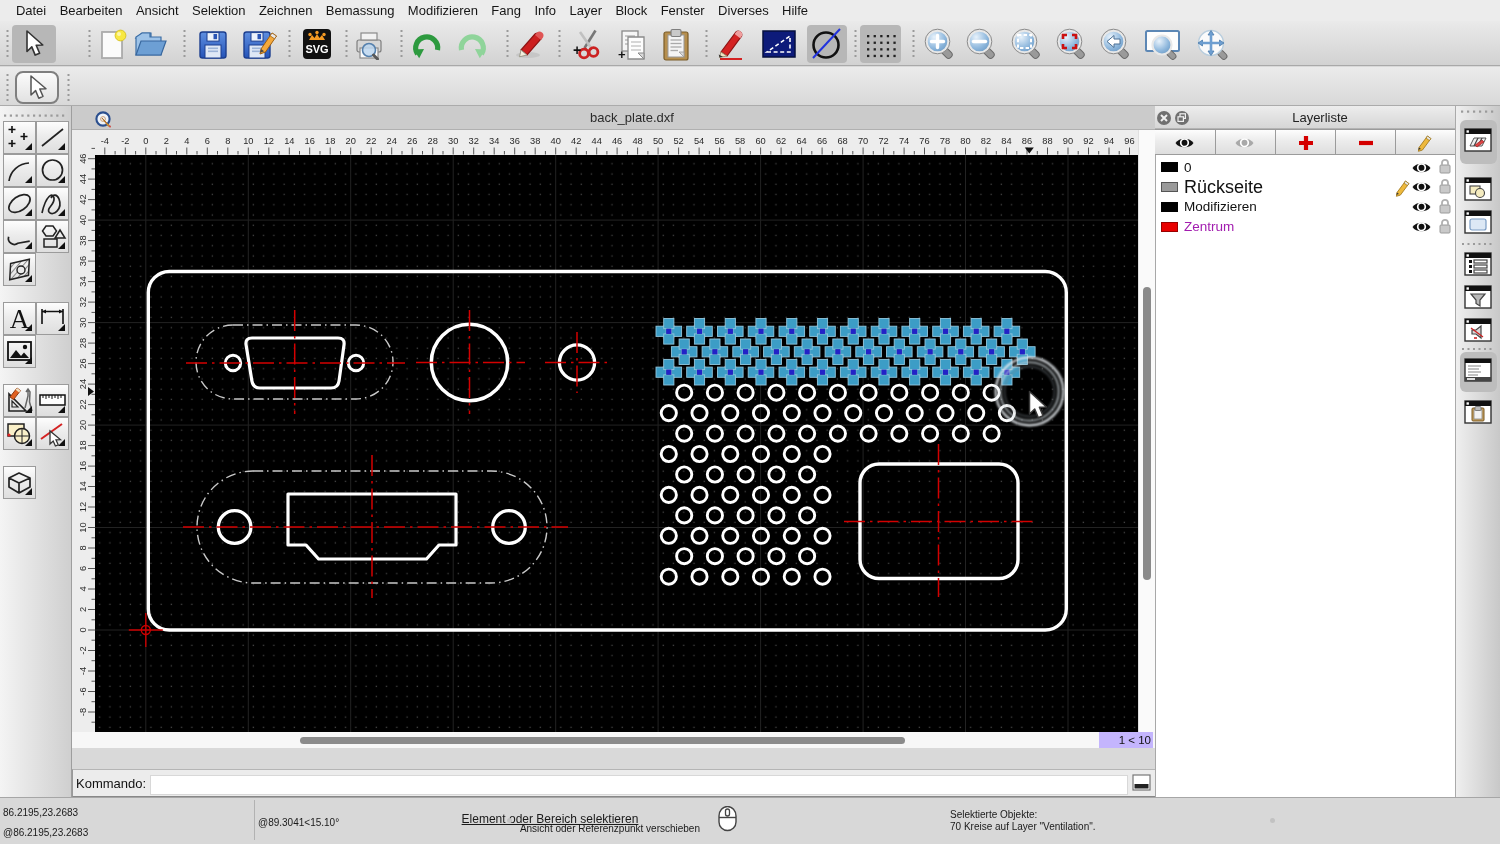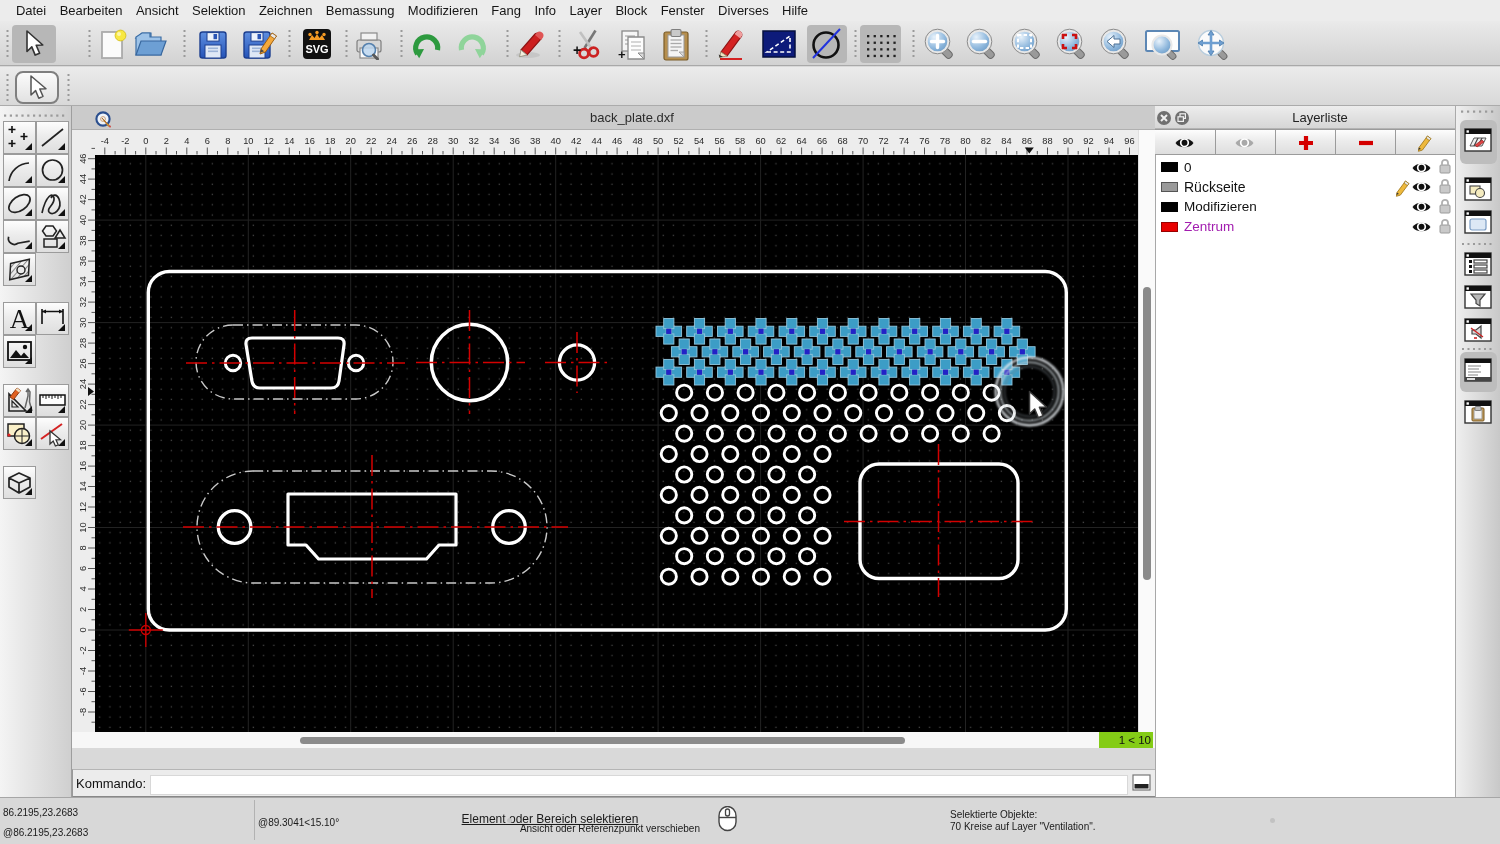--- a/index.html
+++ b/index.html
@@ -1095,21 +1095,21 @@
 <circle cx="934.5" cy="236.5" r="33.8" stroke="#e8edf1" stroke-opacity="0.95" stroke-width="2.2"></circle>
 <circle cx="934.5" cy="236.5" r="29.2" stroke="#ccd4da" stroke-opacity="0.8" stroke-width="2"></circle>
 <circle cx="934.5" cy="236.5" r="25" stroke="#79828a" stroke-opacity="0.45" stroke-width="1.8"></circle>
       </g>
       <path d="M934.5,236.5 l0,22.5 l5.2,-5 l3.6,8.6 l4.7,-2 l-3.6,-8.4 l7,-0.2 Z" fill="#fdfdfd" stroke="#3a3a3a" stroke-width="1.5" stroke-linejoin="round"></path>
     </svg>
 <div class="abs" style="left:1138px;top:130px;width:17px;height:602px;background:#fafafa;border-left:1px solid #e0e0e0;"></div>
 <div class="abs" style="left:1143px;top:287px;width:7.5px;height:293px;background:#8a8a8a;border-radius:4px;"></div>
 <div class="abs" style="left:72px;top:732px;width:1083px;height:16px;background:#f7f7f7;"></div>
 <div class="abs" style="left:300px;top:737px;width:605px;height:7px;background:#8b8b8b;border-radius:3.5px;"></div>
-<div class="abs" style="left:1099px;top:732px;width:54px;height:16px;background:#84cc16;font-size:11.5px;color:#111;line-height:16px;text-align:right;padding-right:2px;">1 &lt; 10</div>
+<div class="abs" style="left:1099px;top:732px;width:54px;height:16px;background:#c4b5fd;font-size:11.5px;color:#111;line-height:16px;text-align:right;padding-right:2px;">1 &lt; 10</div>
 <div class="abs" style="left:72px;top:769px;width:1083px;height:28px;background:#ececec;border-top:1px solid #b5b5b5;border-left:1px solid #999;border-bottom:1px solid #888;
  font-size:13px;line-height:28px;color:#111;"><span style="margin-left:3px;">Kommando:</span></div>
 <div class="abs" style="left:150px;top:774.5px;width:978px;height:20.5px;background:#fff;border:1px solid #d8d8d8;"></div>
 <svg class="abs" style="left:1131px;top:773px" width="21" height="20">
       <rect x="2" y="2" width="17" height="15" fill="#fff" stroke="#777" stroke-width="1.2"></rect>
 <rect x="3.5" y="11" width="14" height="4.5" fill="#222"></rect>
     </svg>
 <div class="abs" style="left:1155px;top:106px;width:300px;height:691px;background:#fff;border-left:1px solid #a8a8a8;"></div>
 <div class="abs" style="left:1155px;top:106px;width:300px;height:23px;background:linear-gradient(#ededed,#d6d6d6);border-bottom:1px solid #b3b3b3;"></div>
 <svg class="abs" style="left:1157px;top:110px" width="34" height="16">
@@ -1152,21 +1152,21 @@
 <svg class="abs" style="left:1412px;top:160px" width="20" height="16">
       <path d="M0.5,8 C4,2.2 15,2.2 18.5,8 C15,13.8 4,13.8 0.5,8 Z" fill="#111"></path>
       <circle cx="9.5" cy="7.8" r="3.8" fill="#111" stroke="#fff" stroke-width="1.7"></circle>
       <circle cx="9.5" cy="7.8" r="1.4" fill="#111"></circle>
     </svg>
 <svg class="abs" style="left:1437px;top:158px" width="16" height="17">
       <rect x="3" y="7" width="10" height="8" rx="1" fill="#c9c9c9" stroke="#9a9a9a" stroke-width="1"></rect>
 <path d="M5,7 v-2.2 a3,3 0 0 1 6,0 V7" fill="none" stroke="#b0b0b0" stroke-width="1.8"></path>
     </svg>
 <div class="abs" style="left:1161px;top:182px;width:17px;height:9.5px;background:#9a9a9a;border:1px solid #555;"></div>
-<div class="abs" style="left:1184px;top:177px;height:20px;line-height:20px;font-size:14px;color:#111;">Rückseite</div>
+<div class="abs" style="left:1184px;top:177px;height:20px;line-height:20px;font-size:18px;color:#111;">Rückseite</div>
 <svg class="abs" style="left:1394px;top:178px" width="19" height="19">
       <path d="M3,14.5 L11.5,3 l3.4,2.6 -8.5,11.5 -4,1.2Z" fill="#eeb93c" stroke="#9a7010" stroke-width="0.8"></path>
 <path d="M11.5,3 l3.4,2.6 -1.5,2 -3.4,-2.6Z" fill="#e8e8e8" stroke="#9a7010" stroke-width="0.7"></path>
 <path d="M3,14.5 l2,1.5 -2.6,0.8Z" fill="#333"></path>
     </svg>
 <svg class="abs" style="left:1412px;top:179px" width="20" height="16">
       <path d="M0.5,8 C4,2.2 15,2.2 18.5,8 C15,13.8 4,13.8 0.5,8 Z" fill="#111"></path>
       <circle cx="9.5" cy="7.8" r="3.8" fill="#111" stroke="#fff" stroke-width="1.7"></circle>
       <circle cx="9.5" cy="7.8" r="1.4" fill="#111"></circle>
     </svg>

